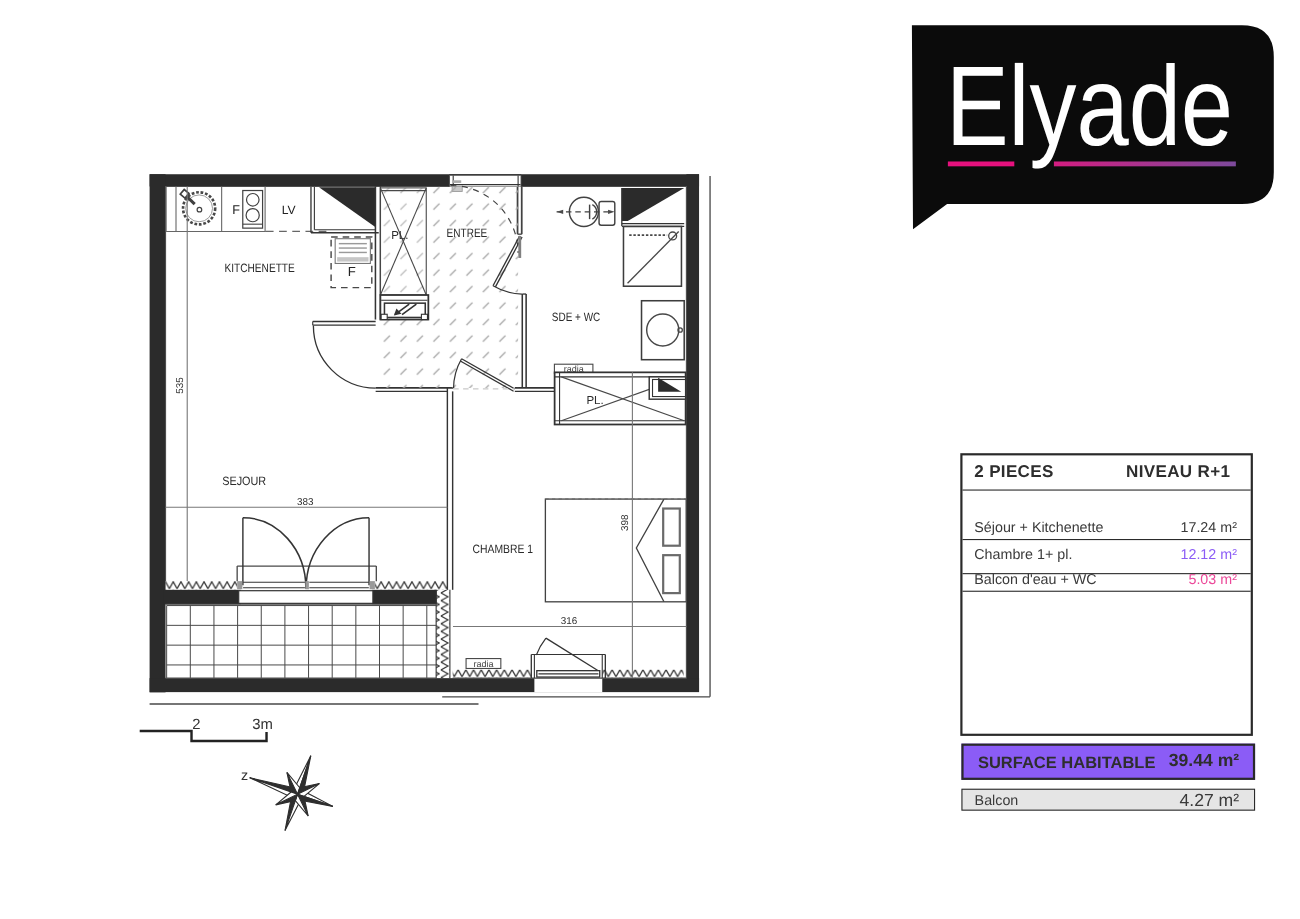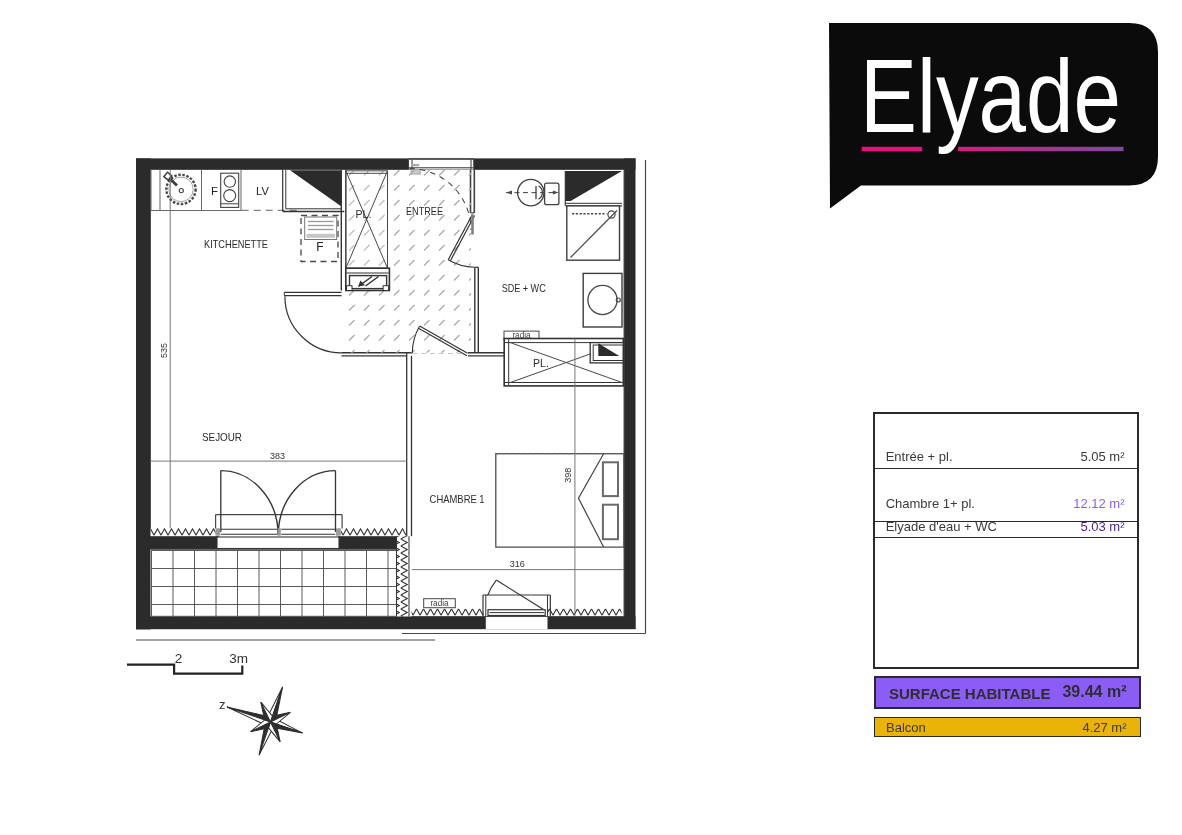--- a/index.html
+++ b/index.html
@@ -405,41 +405,45 @@
         <path d="M829,22.9 L1129,22.9 Q1158,22.9 1158,51.9 L1158,156.5 Q1158,185.5 1129,185.5 L861,185.5 L830,208.5 L829,22.9 Z" fill="#0b0b0b"></path>
 <text x="860" y="118.1" font-size="92" fill="#fff" textLength="261" lengthAdjust="spacingAndGlyphs" transform="scale(1,1.12)" style="font-weight:400">Elyade</text>
 <rect x="861.7" y="146.8" width="60.4" height="4.4" fill="#e6117e"></rect>
 <rect x="958.1" y="146.8" width="165.4" height="4.4" fill="url(#ugrad)"></rect>
       </g>
 </svg>
 
 
 <div style="position:absolute;left:872.7px;top:412px;width:266.8px;height:256.7px;border:2px solid #2a2a2a;box-sizing:border-box;background:#fff;">
 
-
-  <div style="position:absolute;left:0;top:32.3px;width:100%;height:22.4px;border-bottom:1.4px solid #2a2a2a;box-sizing:border-box;">
-    <span style="position:absolute;left:11px;top:3px;font-size:13px;color:#3a3a3a;">Entrée + pl.</span>
-    <span style="position:absolute;right:13px;top:3px;font-size:13px;color:#3a3a3a;">5.05 m²</span>
+  <div style="position:absolute;left:0;top:0;width:100%;height:32.3px;border-bottom:1.5px solid #2a2a2a;box-sizing:border-box;">
+    <span style="position:absolute;left:11px;top:7px;font-size:15.5px;font-weight:bold;color:#2e2e2e;letter-spacing:0.3px;">2 PIECES</span>
+    <span style="position:absolute;right:19px;top:7px;font-size:15.5px;font-weight:bold;color:#2e2e2e;letter-spacing:0.3px;">NIVEAU R+1</span>
   </div>
 
+
+  <div style="position:absolute;left:0;top:54.7px;width:100%;height:22.8px;border-bottom:1.4px solid #2a2a2a;box-sizing:border-box;">
+    <span style="position:absolute;left:11px;top:3px;font-size:13px;color:#3a3a3a;">Séjour + Kitchenette</span>
+    <span style="position:absolute;right:13px;top:3px;font-size:13px;color:#3a3a3a;">17.24 m²</span>
+  </div>
 
   <div style="position:absolute;left:0;top:77.5px;width:100%;height:30px;border-bottom:1.4px solid #2a2a2a;box-sizing:border-box;">
     <span style="position:absolute;left:11px;top:4px;font-size:13px;color:#3a3a3a;">Chambre 1+ pl.</span>
     <span style="position:absolute;right:13px;top:4px;font-size:13px;color:#8b5cf6;">12.12 m²</span>
   </div>
 
   <div style="position:absolute;left:0;top:100.8px;width:100%;height:23.4px;border-bottom:1.4px solid #2a2a2a;box-sizing:border-box;">
-    <span style="position:absolute;left:11px;top:4px;font-size:13px;color:#3a3a3a;">Elyade d'eau + WC</span>
-    <span style="position:absolute;right:13px;top:4px;font-size:13px;color:#4c1d95;">5.03 m²</span>
+    <span style="position:absolute;left:11px;top:4px;font-size:13px;color:#3a3a3a;">Balcon d'eau + WC</span>
+    <span style="position:absolute;right:13px;top:4px;font-size:13px;color:#ec4899;">5.03 m²</span>
   </div>
 </div>
 
 <div style="position:absolute;left:874px;top:676.3px;width:266.5px;height:32.7px;border:2px solid #2a2a2a;box-sizing:border-box;background:#8b5cf6;">
   <span style="position:absolute;left:13px;top:7px;font-size:15px;font-weight:bold;color:#2e2e2e;">SURFACE HABITABLE</span>
   <span style="position:absolute;right:12px;top:5px;font-size:16px;font-weight:bold;color:#2e2e2e;">39.44 m²</span>
 </div>
 
-<div style="position:absolute;left:874px;top:716.9px;width:266.5px;height:20.3px;border:1.5px solid #2a2a2a;box-sizing:border-box;background:#eab308;">
+<div style="position:absolute;left:874px;top:716.9px;width:266.5px;height:20.3px;border:1.5px solid #2a2a2a;box-sizing:border-box;background:#e5e5e5;">
   <span style="position:absolute;left:11px;top:2px;font-size:13px;color:#3a3a3a;">Balcon</span>
-  <span style="position:absolute;right:13px;top:2px;font-size:13px;color:#3a3a3a;">4.27 m²</span>
+  <span style="position:absolute;right:13px;top:2px;font-size:16px;color:#3a3a3a;">4.27 m²</span>
 </div>
 
 </div>
 
 </body></html>

